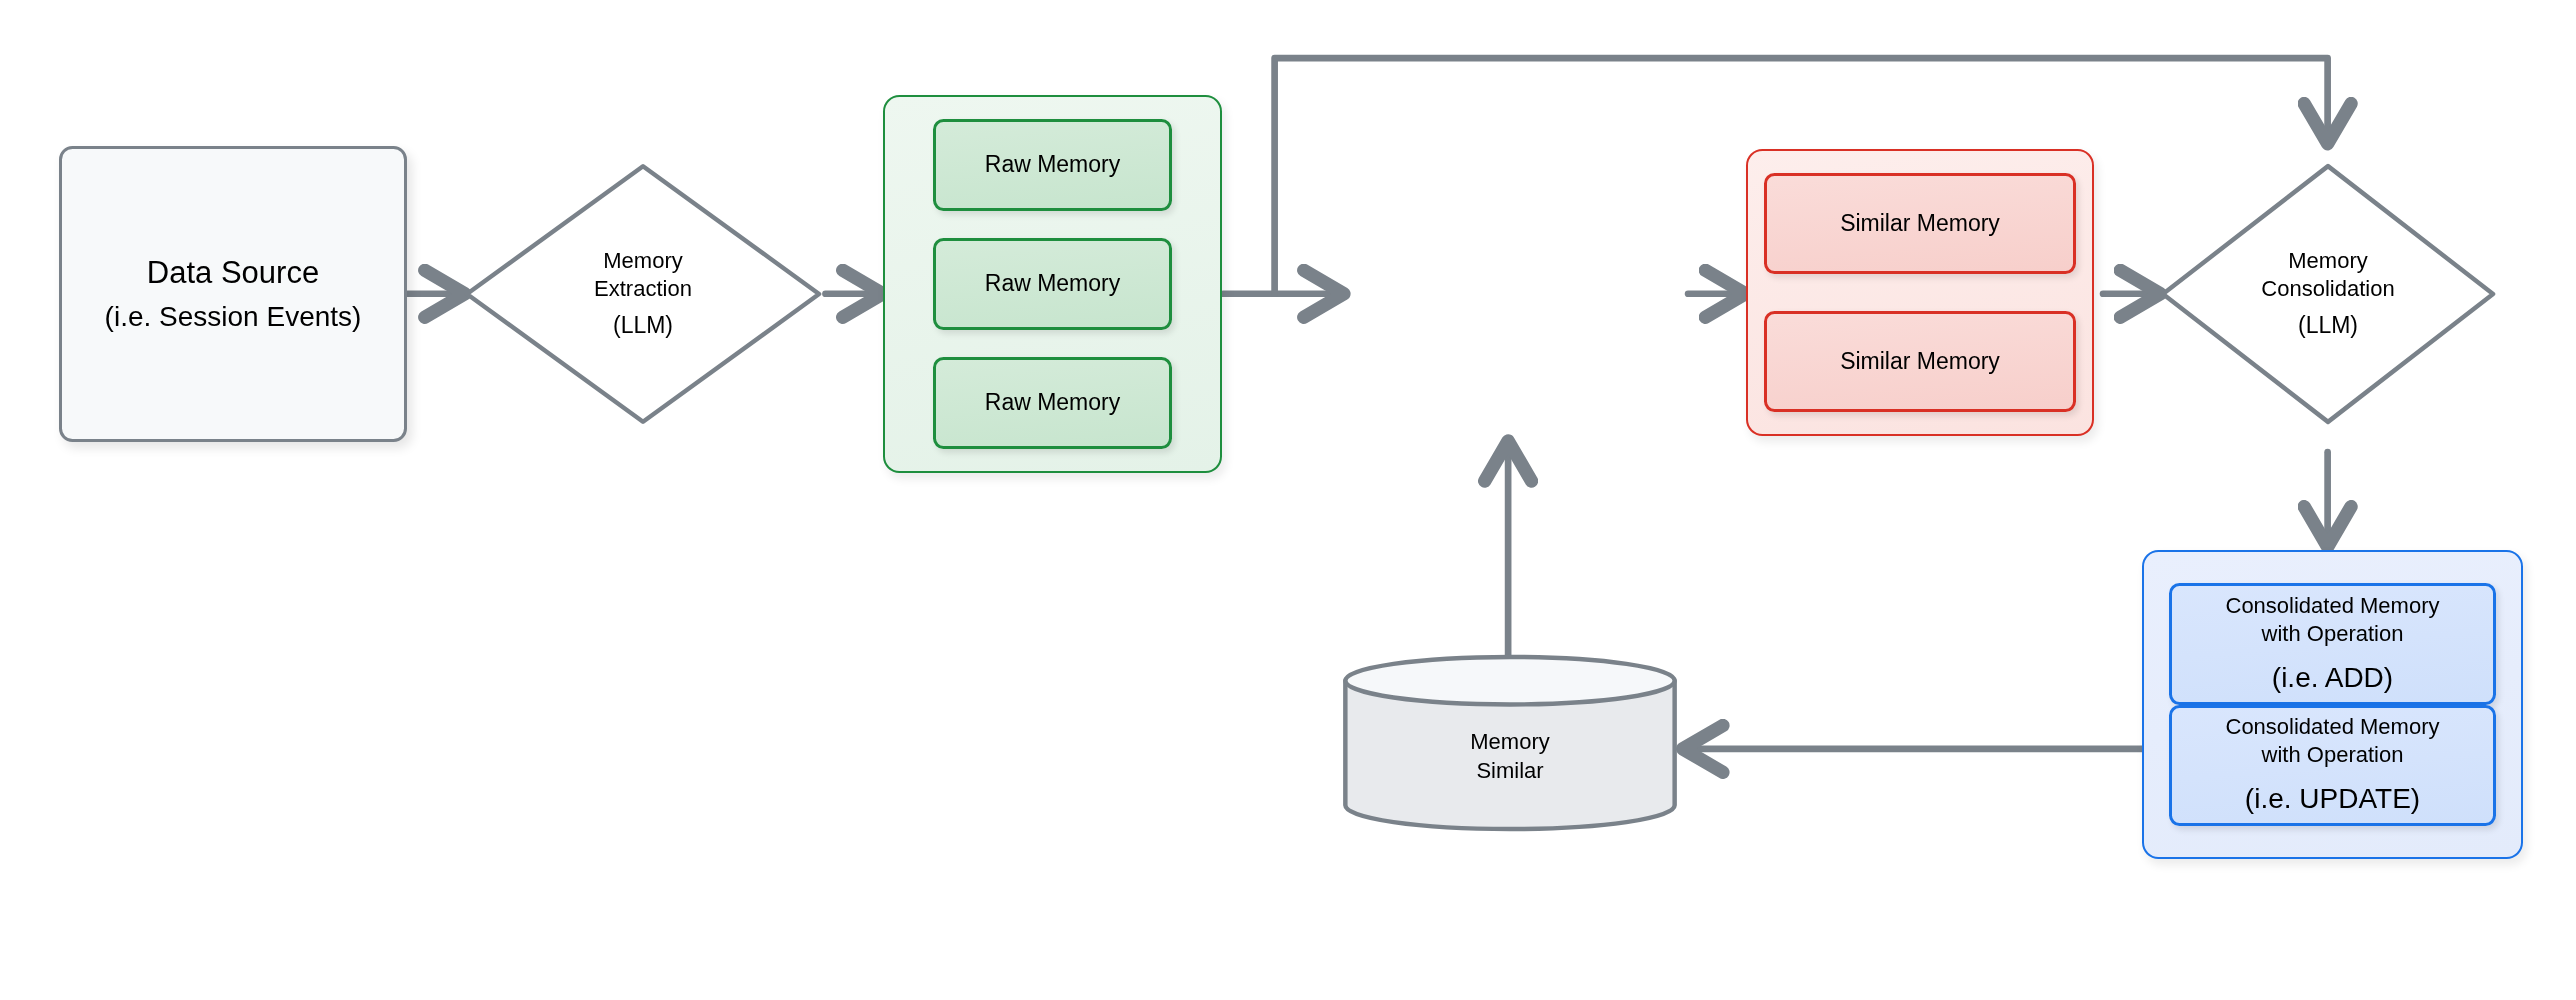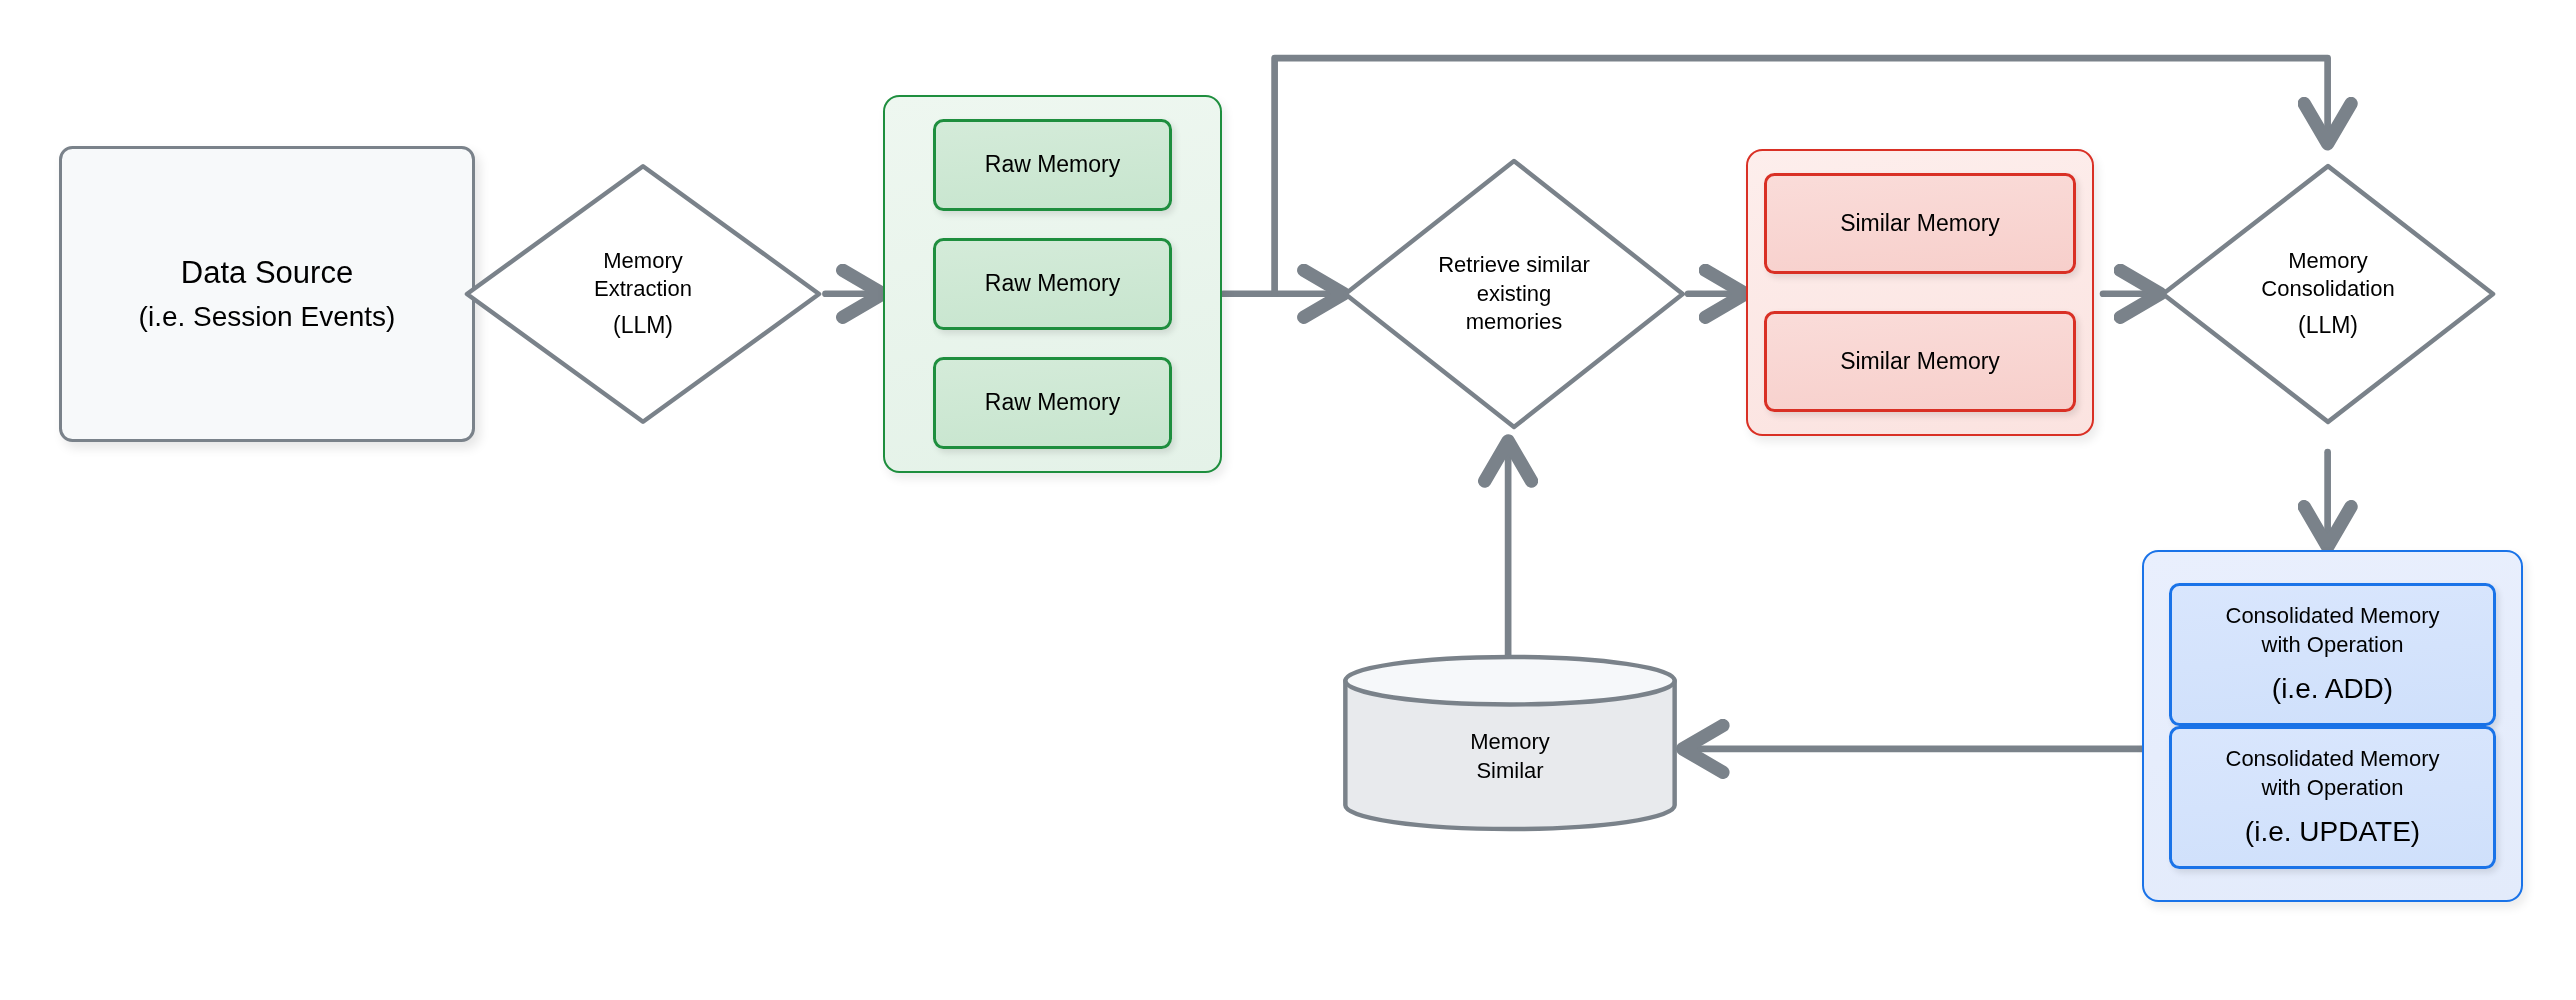--- a/index.html
+++ b/index.html
@@ -191,21 +191,21 @@
 
     <g>
       <path d="M2880,1007 L2270,1007" stroke="#7a828a" stroke-width="9" fill="none" stroke-linecap="round" marker-end="url(#arrowSm)"></path>
     </g>
 
     <g>
       <path d="M2028,890 L2028,600" stroke="#7a828a" stroke-width="9" fill="none" stroke-linecap="round" marker-end="url(#arrowSm)"></path>
     </g>
   </svg>
 
-  <div class="node box-plain" style="left:59px; top:146px; width:416px; height:296px;">
+  <div class="node box-plain" style="left:59px; top:146px; width:348px; height:296px;">
     <div class="title-lg">Data Source</div>
     <div class="sub-md">(i.e. Session Events)</div>
   </div>
 
   <div class="diamond-wrap" style="left:461px; top:160px; width:364px; height:268px;">
     <svg width="364" height="268" viewBox="0 0 490 360">
       <path d="M245,8 L482,180 L245,352 L8,180 Z" fill="#ffffff" stroke="#7a828a" stroke-width="6" stroke-linejoin="round"></path>
     </svg>
     <div class="diamond-label">
       <div class="dia-main">Memory</div>
@@ -219,30 +219,20 @@
       <span>Raw Memory</span>
     </div>
     <div class="chip green" style="width:100%; height:92px;">
       <span>Raw Memory</span>
     </div>
     <div class="chip green" style="width:100%; height:92px;">
       <span>Raw Memory</span>
     </div>
   </div>
 
-  <div class="diamond-wrap" style="left:1339px; top:155px; width:350px; height:278px;">
-    <svg width="350" height="278" viewBox="0 0 470 374">
-      <path d="M235,8 L462,187 L235,366 L8,187 Z" fill="#ffffff" stroke="#7a828a" stroke-width="6" stroke-linejoin="round"></path>
-    </svg>
-    <div class="diamond-label">
-      <div class="dia-main">Retrieve similar</div>
-      <div class="dia-main">existing</div>
-      <div class="dia-main">memories</div>
-    </div>
-  </div>
 
   <div class="group red" style="left:1746px; top:149px; width:348px; height:287px; padding:22px 16px;">
     <div class="chip red" style="width:100%; height:101px;">
       <span>Similar Memory</span>
     </div>
     <div class="chip red" style="width:100%; height:101px;">
       <span>Similar Memory</span>
     </div>
   </div>
 
@@ -250,21 +240,21 @@
     <svg width="342" height="268" viewBox="0 0 460 360">
       <path d="M230,8 L452,180 L230,352 L8,180 Z" fill="#ffffff" stroke="#7a828a" stroke-width="6" stroke-linejoin="round"></path>
     </svg>
     <div class="diamond-label">
       <div class="dia-main">Memory</div>
       <div class="dia-main">Consolidation</div>
       <div class="dia-sub">(LLM)</div>
     </div>
   </div>
 
-  <div class="group blue" style="left:2142px; top:550px; width:381px; height:352px; padding:31px 25px;">
+  <div class="group blue" style="left:2142px; top:550px; width:381px; height:309px; padding:31px 25px;">
     <div class="chip blue" style="width:100%; height:159px;">
       <span>Consolidated Memory</span>
       <span>with Operation</span>
       <span class="chip-sub">(i.e. ADD)</span>
     </div>
     <div class="chip blue" style="width:100%; height:159px;">
       <span>Consolidated Memory</span>
       <span>with Operation</span>
       <span class="chip-sub">(i.e. UPDATE)</span>
     </div>

